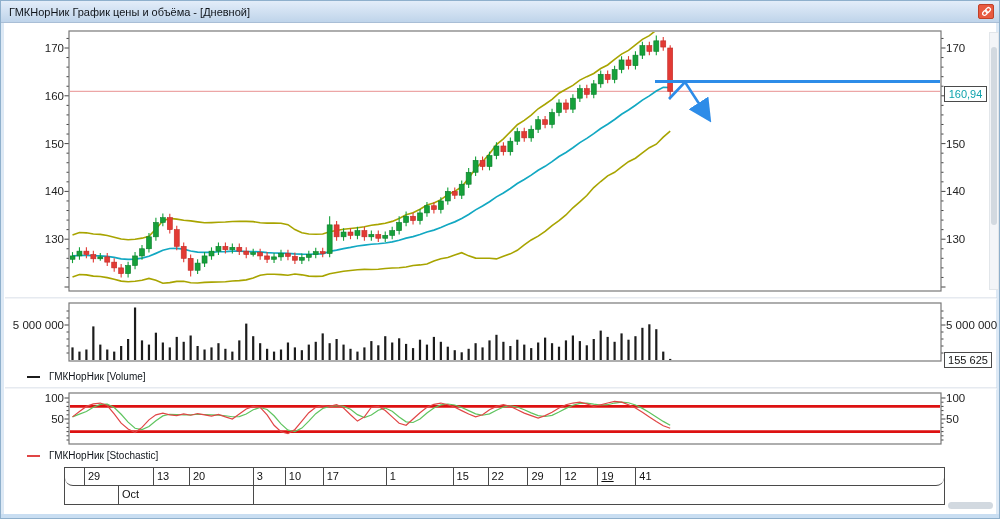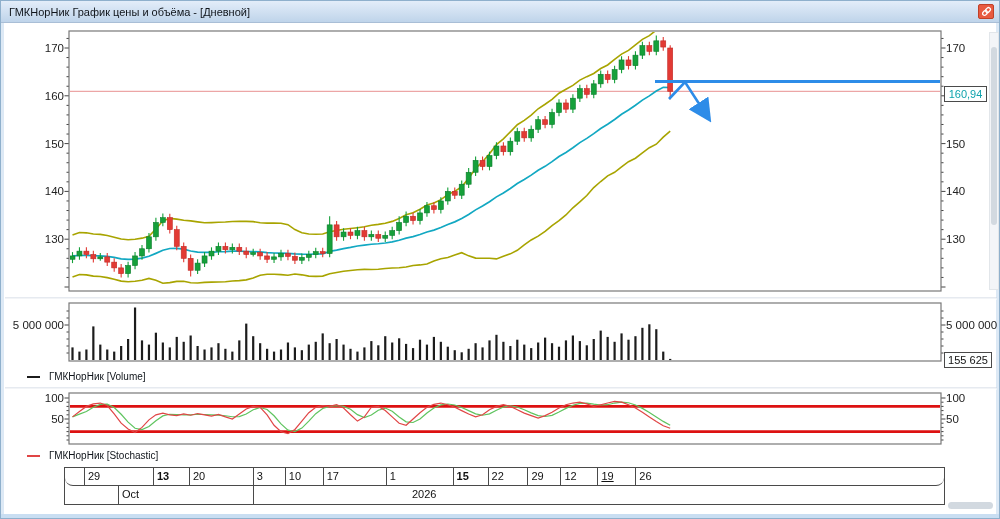--- a/index.html
+++ b/index.html
@@ -473,38 +473,37 @@
     <span>ГМКНорНик [Stochastic]</span>
   </div>
 
   <div class="valbox" id="price-flag" style="color: rgb(15, 163, 173);">160,94</div>
   <div class="valbox" id="volume-flag">155 625</div>
 
   <div id="datebar">
     <div class="daterow" id="dayrow">
         <div class="datecell" style="width: 20px;"></div>
         <div class="datecell" style="width: 69px;">29</div>
-        <div class="datecell" style="width: 36px; font-weight: bold;">13</div>
+        <div class="datecell" style="width: 36px;">13</div>
         <div class="datecell" style="width: 64px;">20</div>
         <div class="datecell" style="width: 32px;">3</div>
         <div class="datecell" style="width: 38px;">10</div>
         <div class="datecell" style="width: 63px;">17</div>
         <div class="datecell" style="width: 67px;">1</div>
-        <div class="datecell" style="width: 35px; font-weight: bold;">15</div>
+        <div class="datecell" style="width: 35px;">15</div>
         <div class="datecell" style="width: 40px;">22</div>
         <div class="datecell" style="width: 33px;">29</div>
         <div class="datecell" style="width: 37px;">12</div>
         <div class="datecell" style="width: 38px; text-decoration: underline;">19</div>
-        <div class="datecell" style="width: 308px;">26</div>
+        <div class="datecell" style="width: 308px;">41</div>
       </div>
     <div class="daterow" id="monthrow">
         <div class="datecell" style="width: 54px;"></div>
         <div class="datecell" style="width: 135px;">Oct</div>
         <div class="datecell" style="width: 155px; margin-top: 36px;">Dec</div>
-        <div class="datecell" style="width: 403px;">2026</div>
       </div>
   </div>
 
   <div id="vscroll">
     <div id="vscroll-thumb"></div>
   </div>
   <div id="hscroll-thumb"></div>
 
 </div>
 

